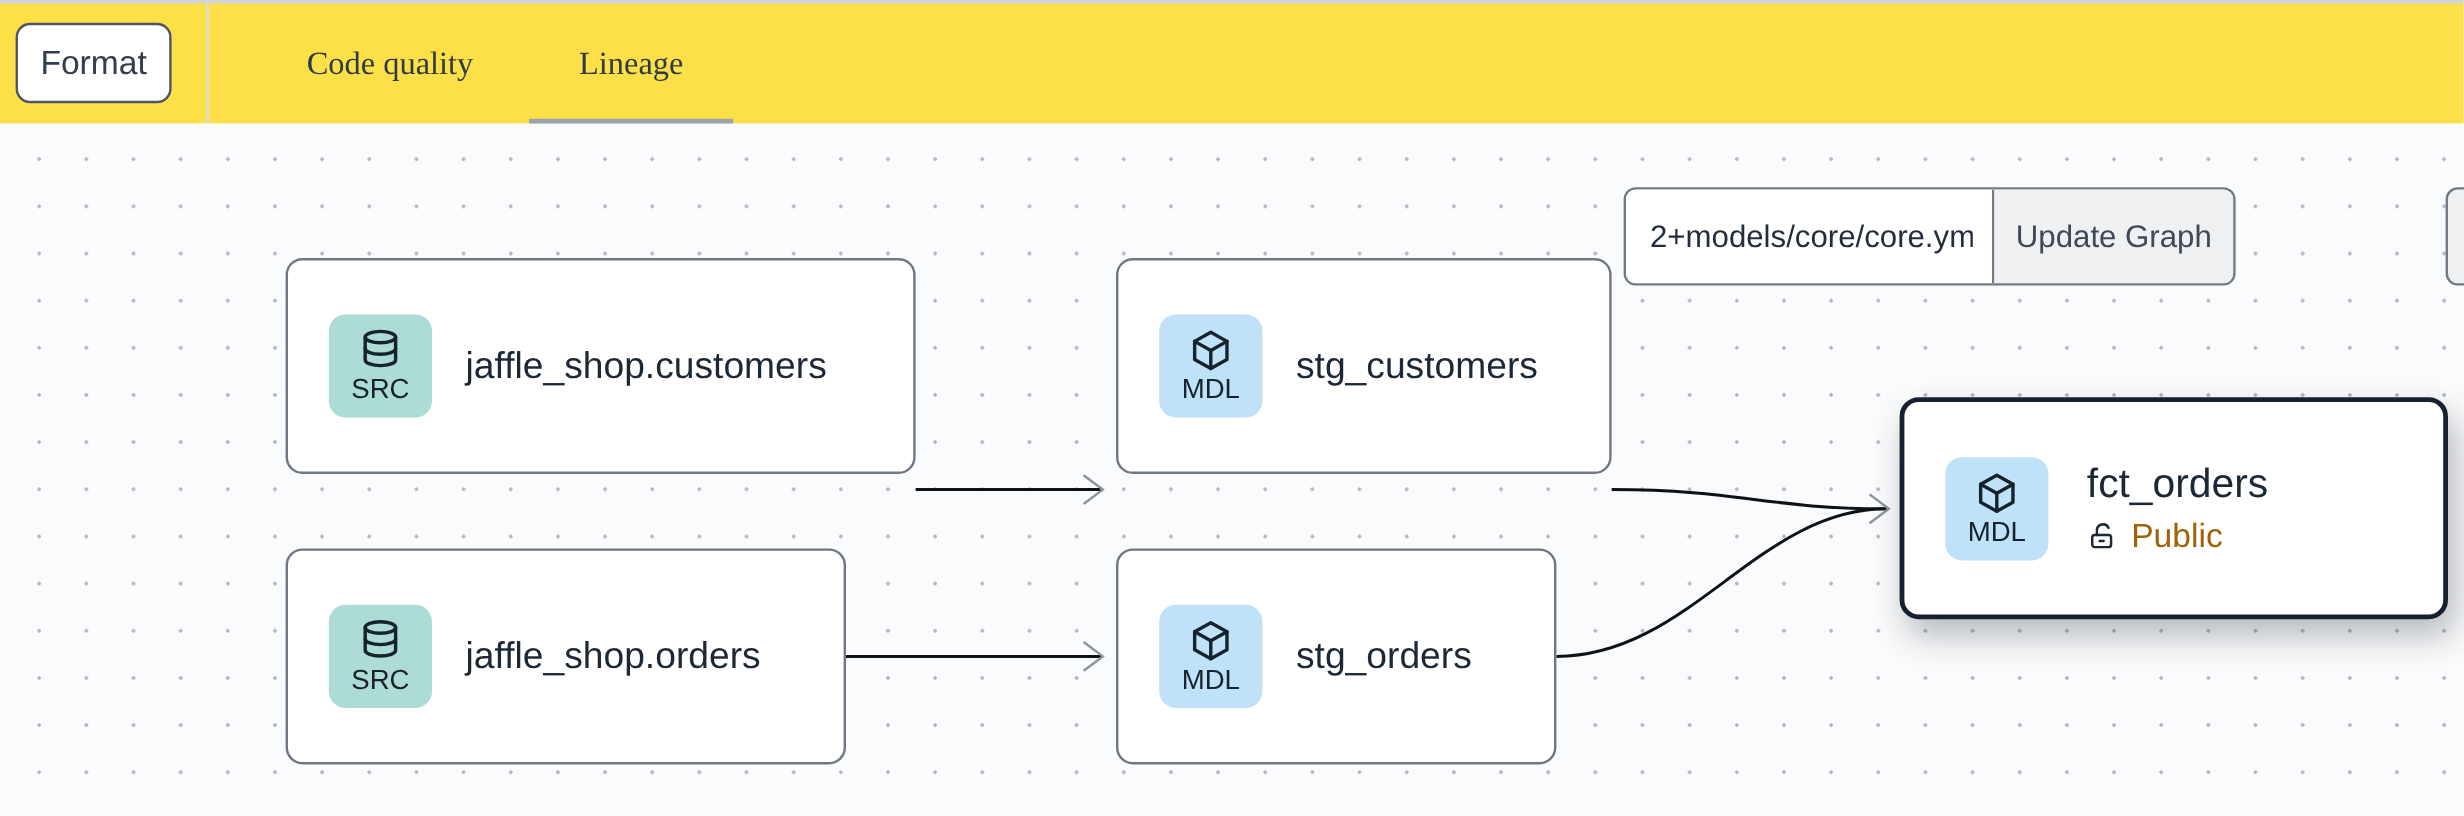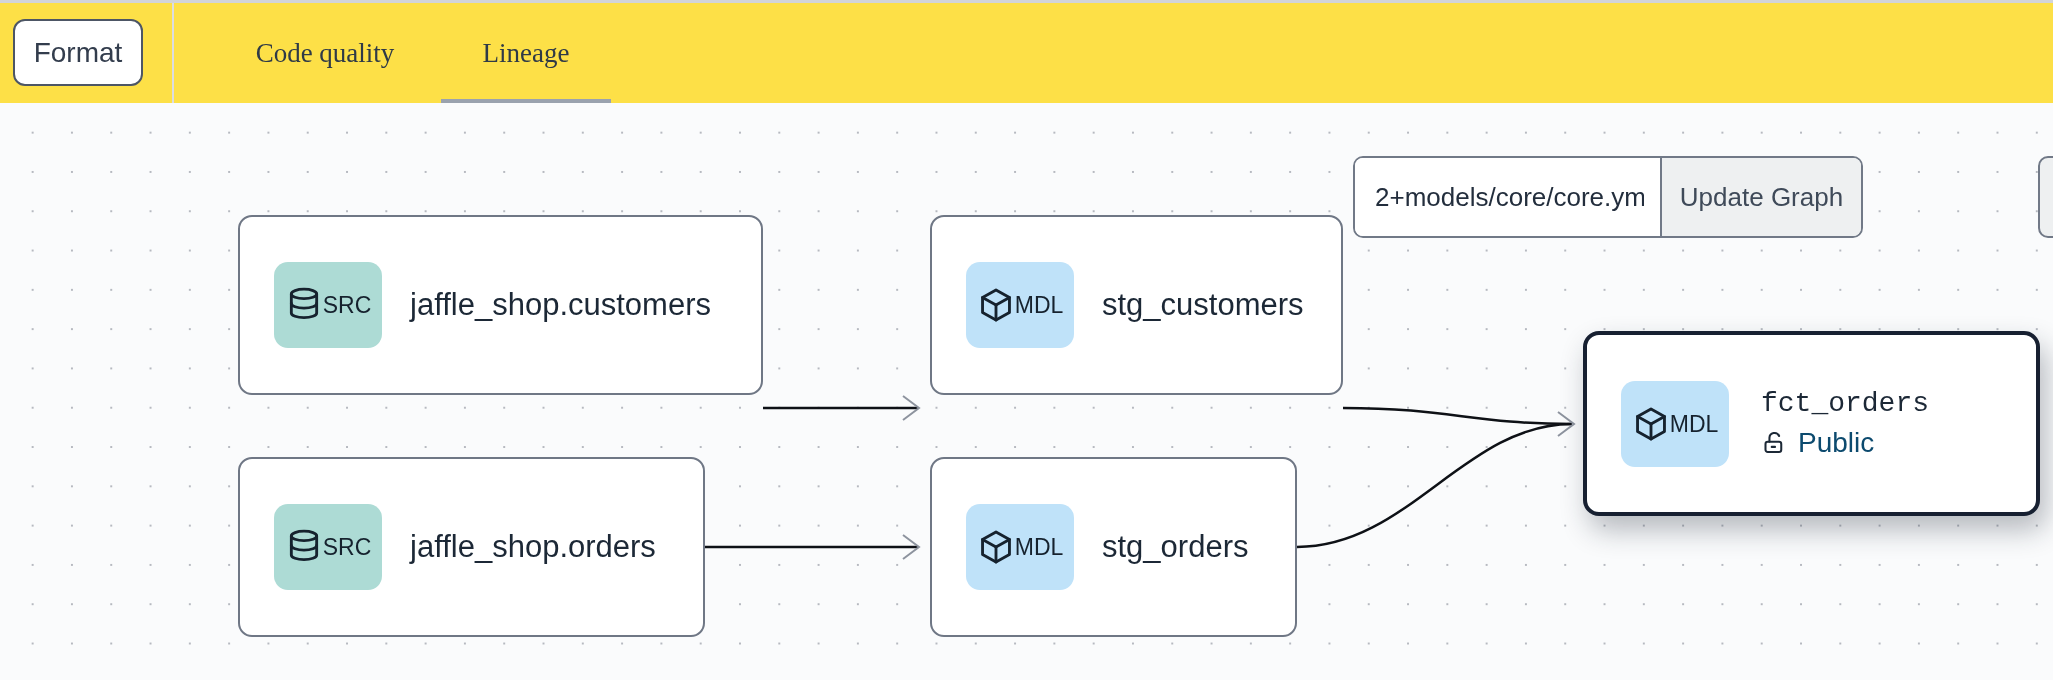--- a/index.html
+++ b/index.html
@@ -30,32 +30,32 @@
 
   svg.edges { position:absolute; left:0; top:0; width:2053px; height:680px;
     pointer-events:none; }
 
   
   .node { position:absolute; background:#ffffff; border:2px solid #6f7785;
     border-radius:14px; display:flex; align-items:center; padding-left:34px;
     gap:28px; cursor:pointer; }
   .node.selected { border:4px solid #172031; border-radius:16px;
     box-shadow:6px 14px 28px rgba(23,32,49,0.30); }
-  .node-icon { width:108px; height:86px; border-radius:14px; flex:0 0 auto;
-    display:flex; flex-direction:row; align-items:center; justify-content:center;
+  .node-icon { width:86px; height:86px; border-radius:14px; flex:0 0 auto;
+    display:flex; flex-direction:column; align-items:center; justify-content:center;
     color:#16222e; }
   .node-icon.src { background:#addbd5; }
   .node-icon.mdl { background:#bfe2f9; }
   .node-icon svg { width:38px; height:38px; stroke:#16222e; stroke-width:1.8;
     fill:none; stroke-linecap:round; stroke-linejoin:round; }
   .node-icon .badge { font-size:23px; line-height:26px; color:#16222e; }
   .node-label { font-size:31px; color:#1c2836; white-space:nowrap; }
   .node-text { display:flex; flex-direction:column; gap:8px; }
-  .node-title { font-size:28px; color:#1c2836; white-space:nowrap;font-family:Liberation Mono, monospace; }
-  .access-row { display:flex; align-items:center; gap:10px; font-size:28px; color:#0c4a6e; }
+  .node-title { font-size:34px; color:#1c2836; white-space:nowrap; }
+  .access-row { display:flex; align-items:center; gap:10px; font-size:28px; color:#a16207; }
   .access-row svg { width:27px; height:27px; stroke:#1c2836; stroke-width:1.8;
     fill:none; stroke-linecap:round; stroke-linejoin:round; }
 
   
   #node-src-customers { left:238px; top:215px; width:525px; height:180px; }
   #node-stg-customers { left:930px; top:215px; width:413px; height:180px; }
   #node-src-orders    { left:238px; top:457px; width:467px; height:180px; }
   #node-stg-orders    { left:930px; top:457px; width:367px; height:180px; }
   #node-fct-orders    { left:1583px; top:331px; width:457px; height:185px; gap:32px; }
 

